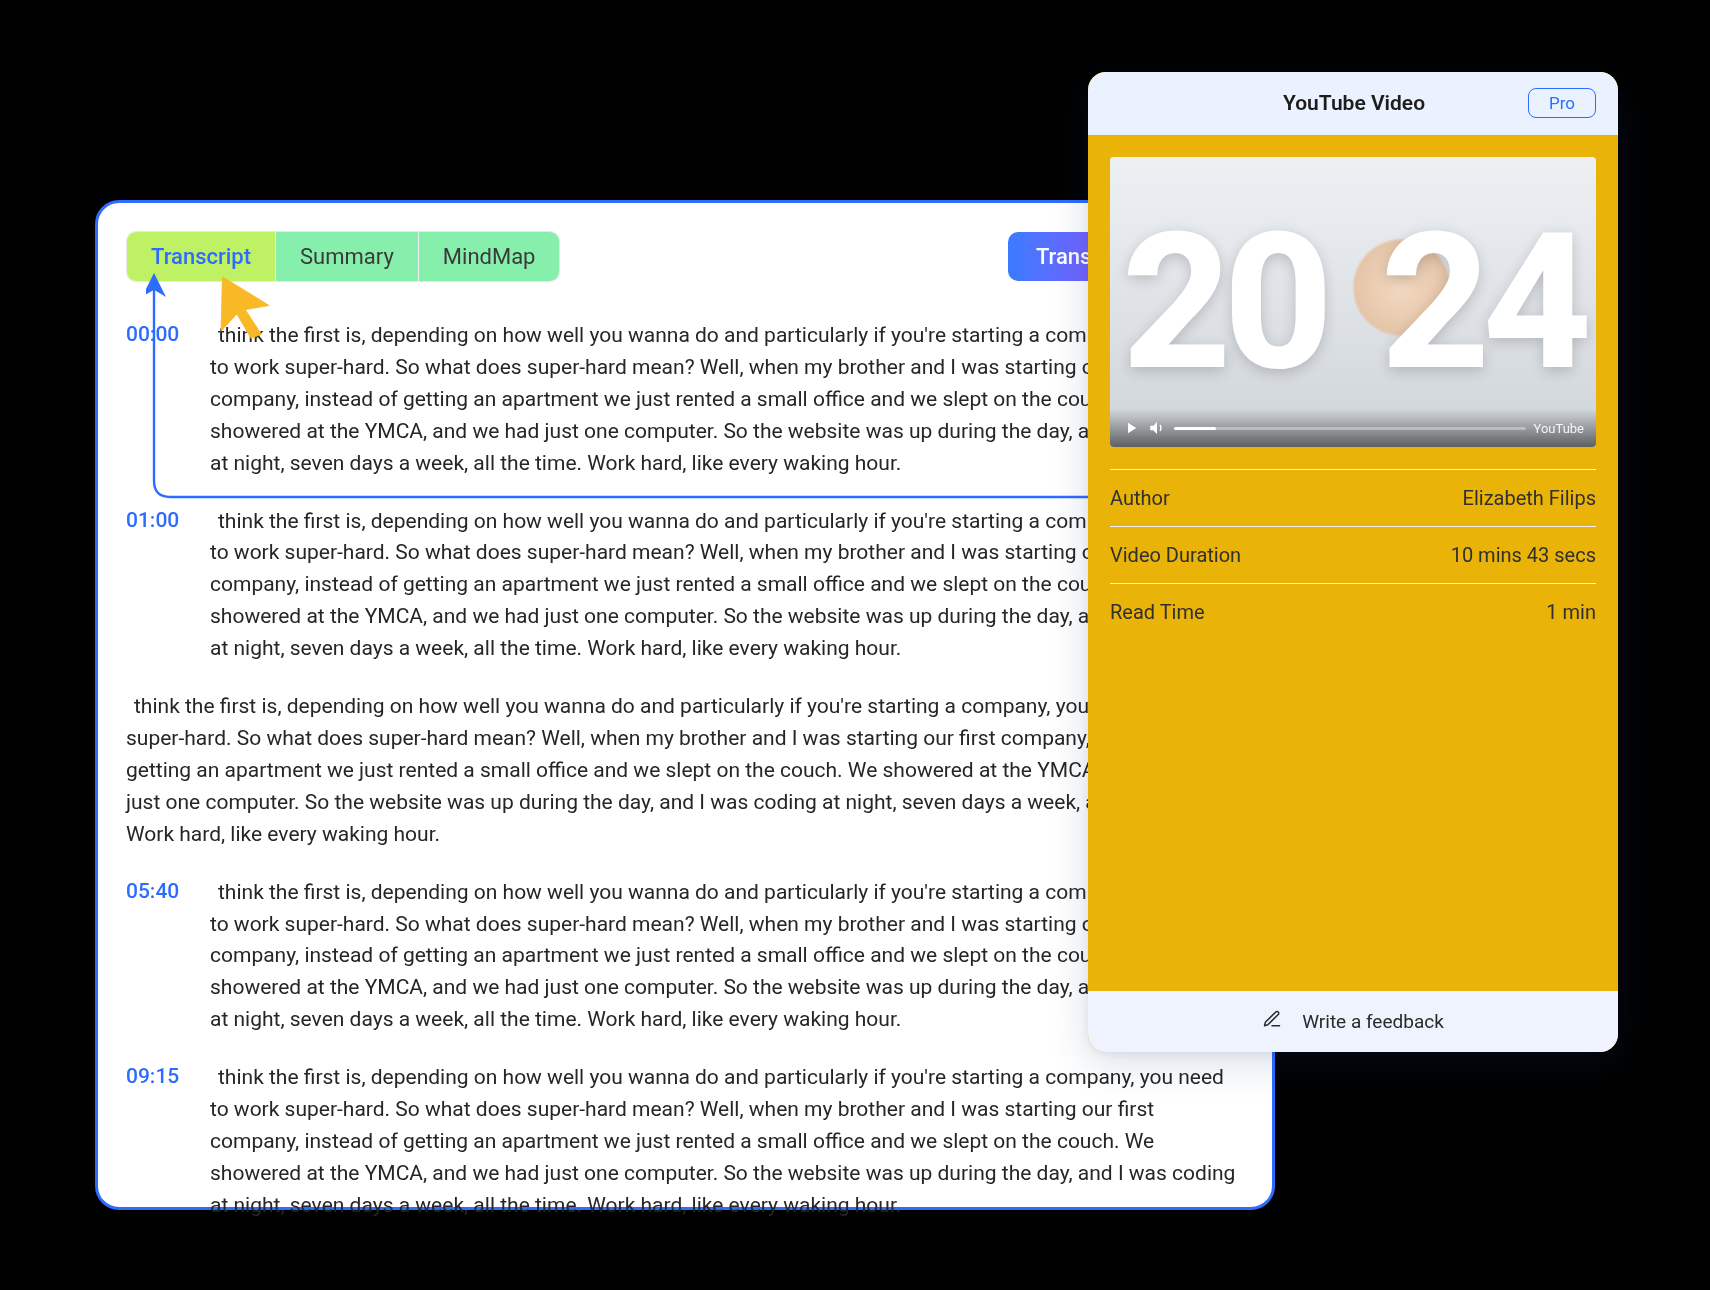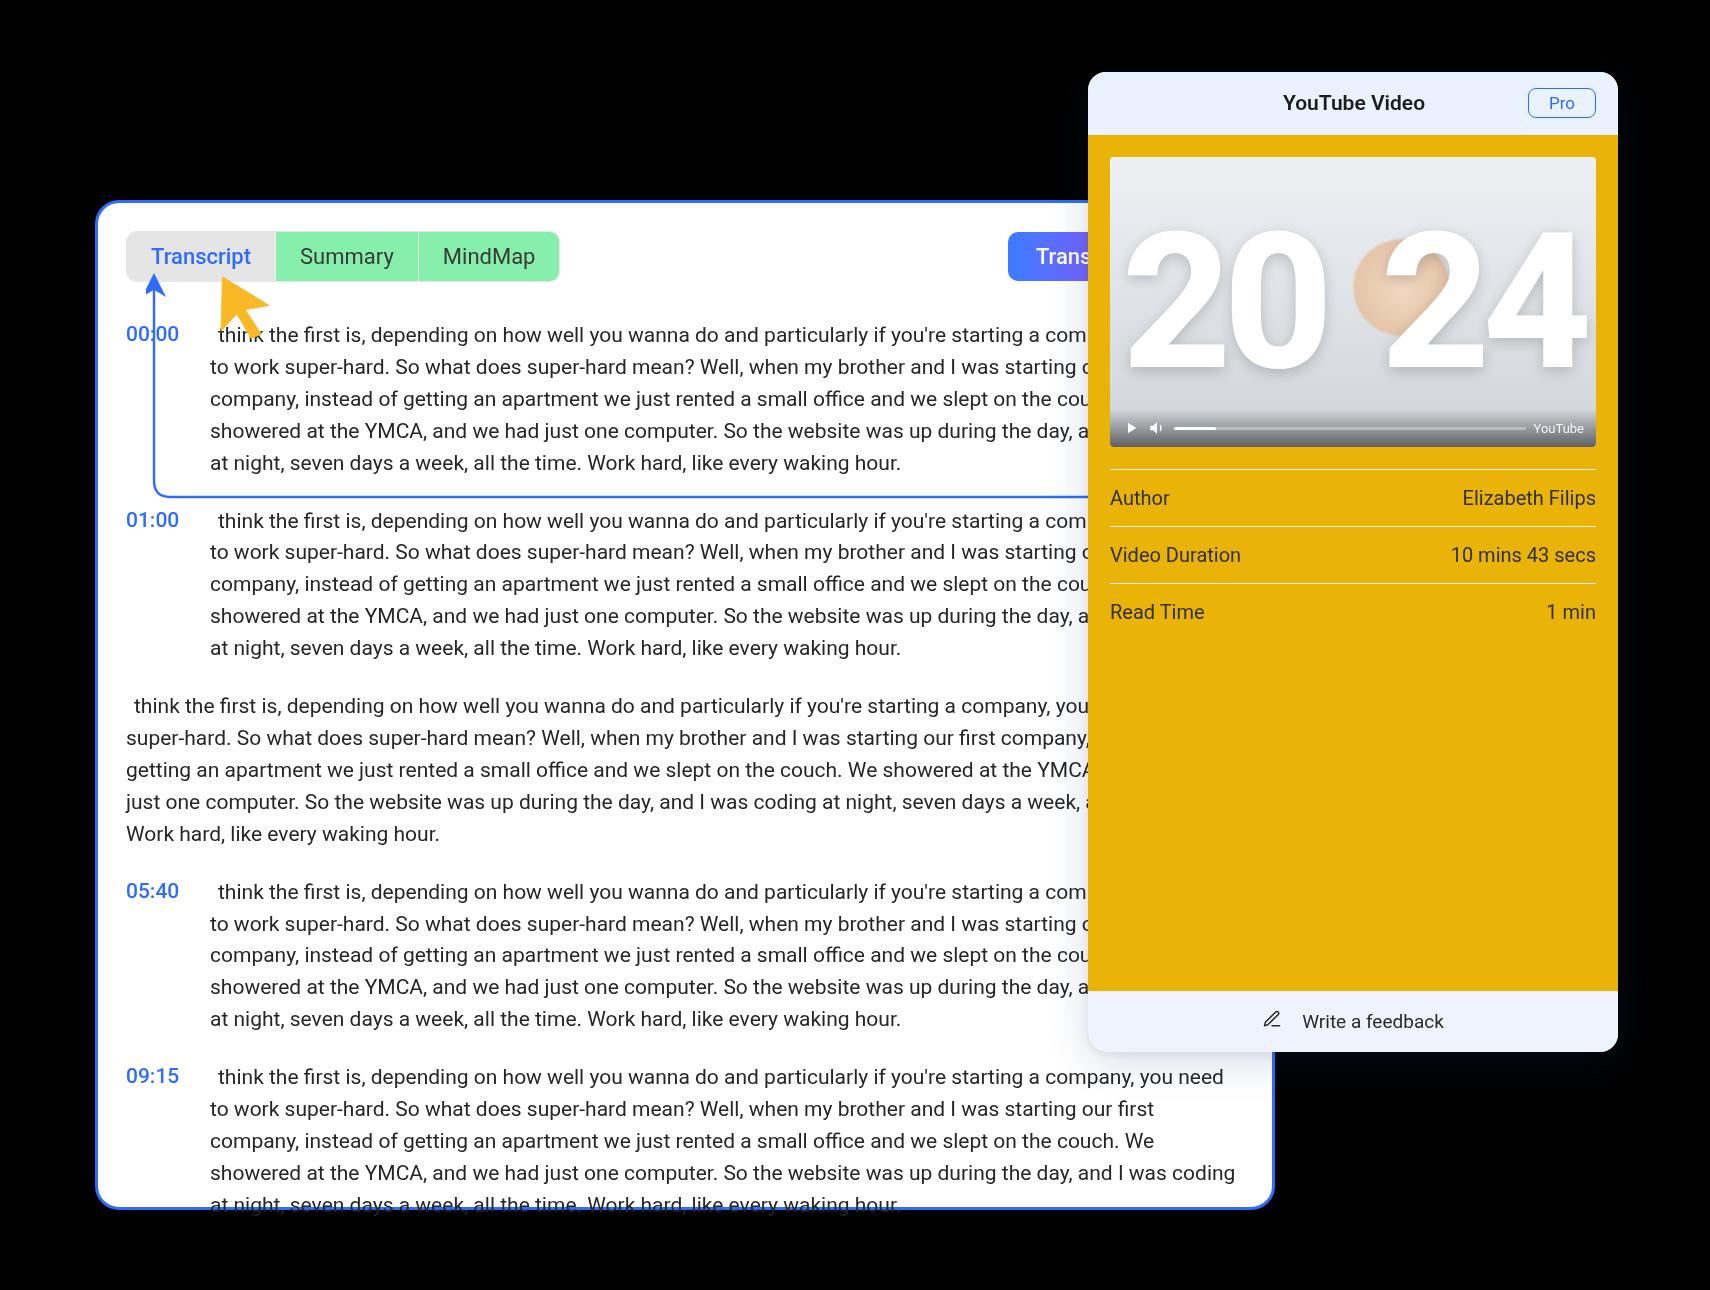--- a/index.html
+++ b/index.html
@@ -41,21 +41,21 @@
       padding: 12px 24px;
       font-size: 22px;
       color: #3a3a3a;
       cursor: pointer;
       border-right: 1px solid #eef0f3;
       background: #86efac;
     }
     .tab:last-child { border-right: none; }
     .tab.active {
       color: #2d6cff;
-      background: #e5e5e5;
+      background: #bef264;
       font-weight: 500;
     }
     .spacer { flex: 1; }
     .translate-btn {
       display: inline-flex;
       align-items: center;
       gap: 28px;
       padding: 12px 22px 12px 28px;
       background: linear-gradient(90deg, #3B7BFF 0%, #8A5BFF 60%, #E97BFF 100%);
       color: #fff;

